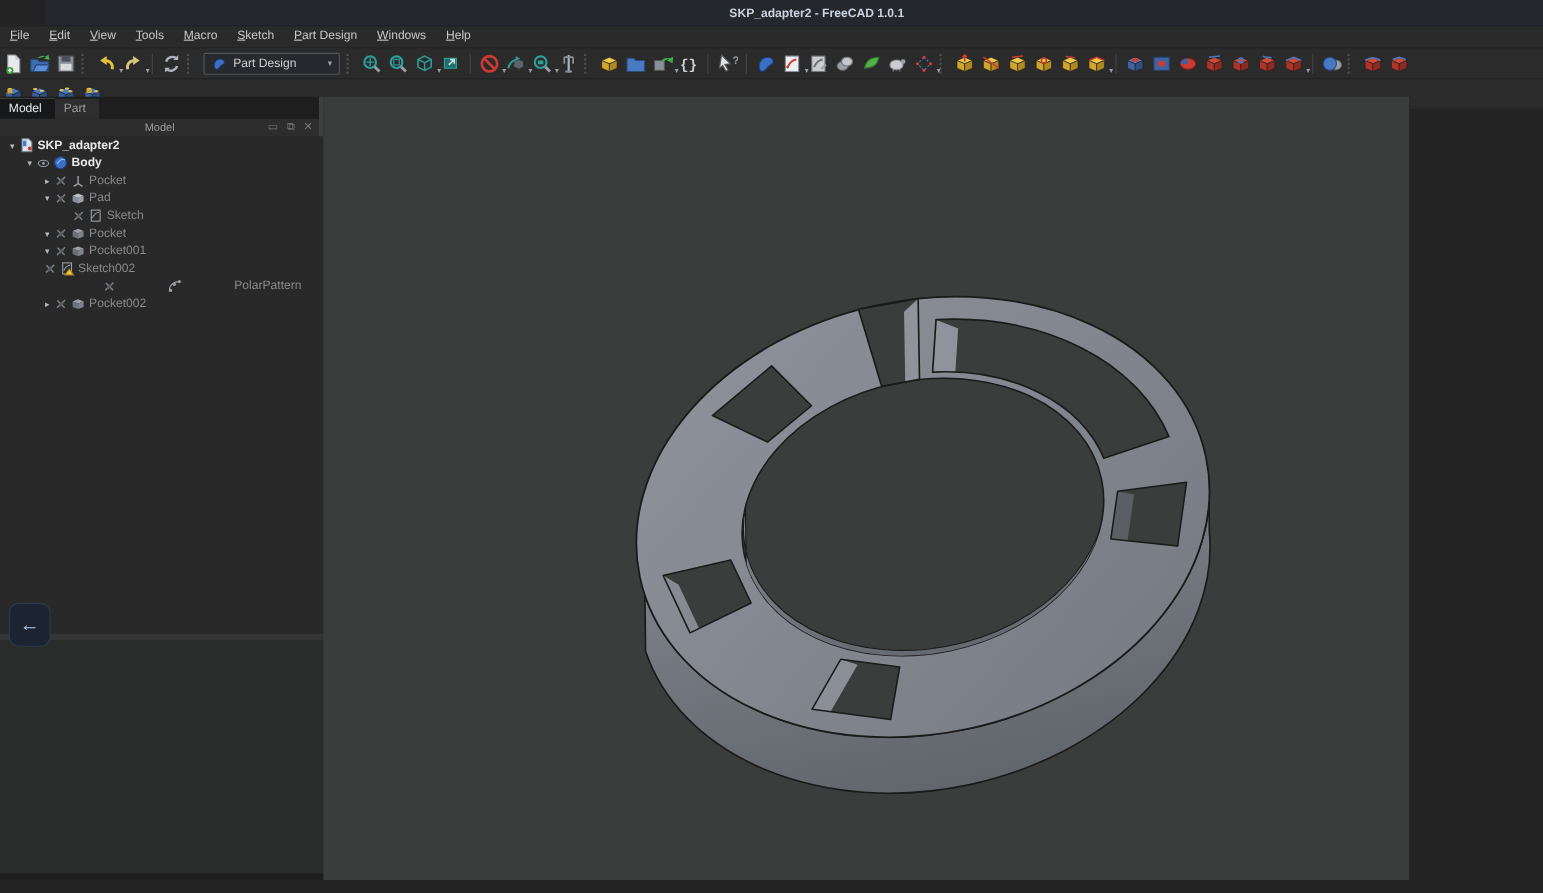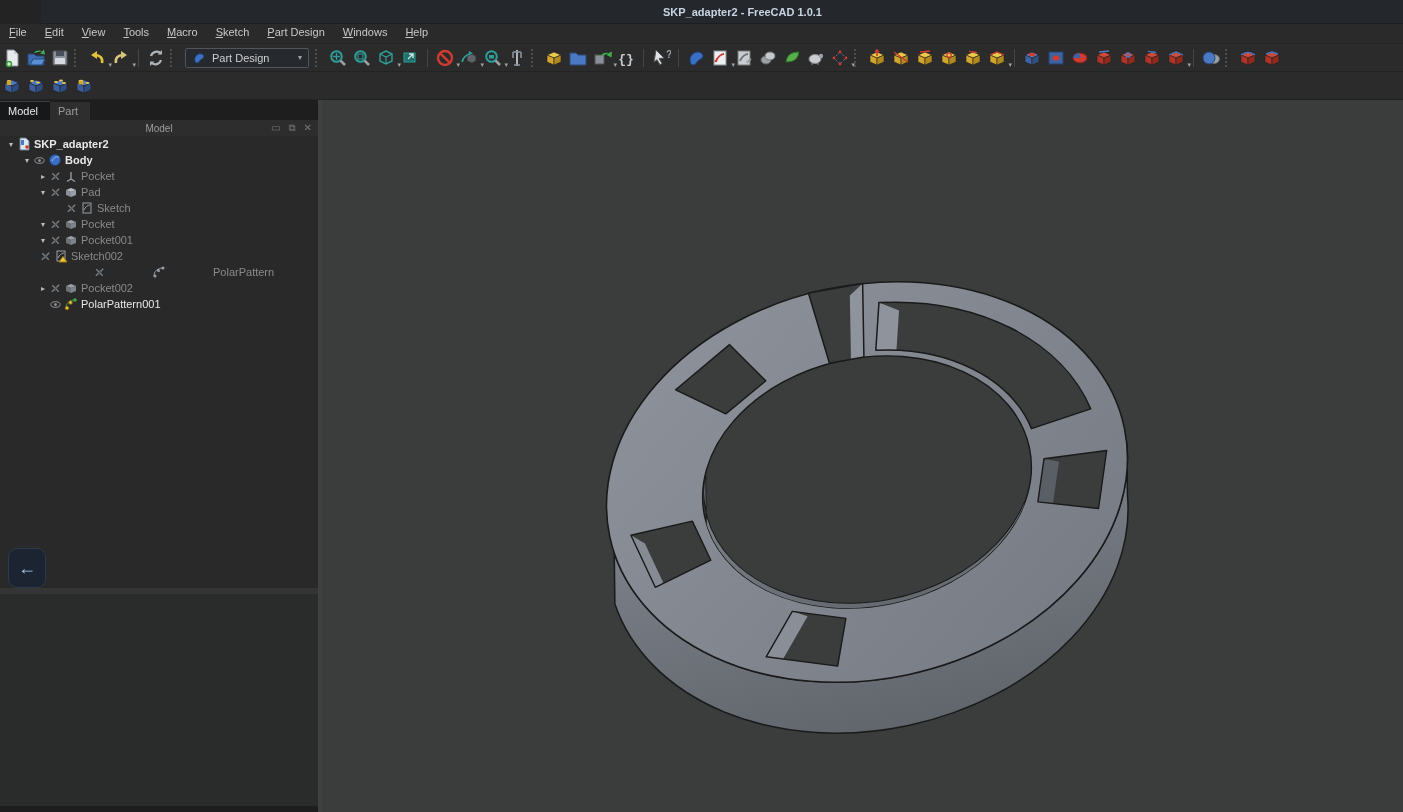--- a/index.html
+++ b/index.html
@@ -16,21 +16,21 @@
     border-bottom:1px solid #232323;box-sizing:border-box;}
   #tb1{top:44px;height:28px;}
   #tb2{top:72px;height:28px;}
   .tb-icon{width:22px;height:22px;display:flex;align-items:center;justify-content:center;margin:0 1px;position:relative;border-radius:2px;}
   .tb-icon .dd{position:absolute;right:-4px;bottom:1px;font-size:7px;color:#9aa0a6;line-height:7px;}
   .tb-sep{width:1px;height:18px;background:#454545;margin:0 5px;}
   .tb-handle{width:5px;height:18px;border-left:2px dotted #4e4e4e;margin:0 4px 0 2px;}
   .wb-combo{display:flex;align-items:center;gap:6px;background:#26292d;border:1px solid #515458;
     border-radius:2px;height:20px;width:124px;padding:0 6px;margin:0 4px;color:#cfcfcf;font-size:11px;box-sizing:border-box;}
   .wb-combo .caret{margin-left:auto;color:#9aa0a6;font-size:8px;}
-  .main{position:absolute;left:0;top:100px;width:1403px;height:712px;display:flex;border-radius:20px;}
+  .main{position:absolute;left:0;top:88px;width:1281px;height:712px;display:flex;border-radius:20px;}
   .sidepanel{width:318px;height:712px;background:#292929;position:relative;}
   .tabs{height:20px;background:#1e1e1e;display:flex;align-items:flex-end;}
   .tab{font-size:11px;padding:3px 12px 3px 8px;}
   .tab.active{background:#161819;color:#e8e8e8;border-top:1px solid #3c3f41;}
   .tab.inactive{background:#2e2e2e;color:#9a9a9a;}
   .panel-header{height:16px;display:flex;align-items:center;background:#2d2d2d;position:relative;}
   .panel-header .ph-title{flex:1;text-align:center;color:#9d9d9d;font-size:10px;}
   .ph-btns{position:absolute;right:6px;top:1px;display:flex;gap:8px;}
   .ph-btn{color:#787878;font-size:10px;line-height:14px;}
   .tree{position:absolute;left:0;top:36px;width:318px;height:452px;background:#292929;overflow:hidden;
@@ -602,38 +602,20 @@
             </svg>
           </span>
           <span class="ticon">
             <svg width="14" height="14" viewBox="0 0 14 14">
               <path d="M2 5l5-2 5 2-5 2z" fill="#9aa0a6"></path>
               <path d="M2 5v5l5 2V7z" fill="#6d7278"></path>
               <path d="M12 5v5l-5 2V7z" fill="#7d838a"></path>
             </svg>
           </span>
           <span class="tlabel t-dim">Pocket002</span>
-        </div>
-        <div class="tree-row" style="padding-left: 38px;">
-          <span class="arrow"></span>
-          <span class="ticon">
-            <svg width="13" height="13" viewBox="0 0 14 14">
-              <ellipse cx="7" cy="7" rx="5" ry="3" fill="none" stroke="#9aa0a6"></ellipse>
-              <circle cx="7" cy="7" r="1.4" fill="#9aa0a6"></circle>
-            </svg>
-          </span>
-          <span class="ticon">
-            <svg width="14" height="14" viewBox="0 0 14 14">
-              <path d="M2 11c0-5 4-8 9-8" stroke="#46a04a" fill="none"></path>
-              <circle cx="3" cy="11" r="1.8" fill="#e9c842" stroke="#8a6d10"></circle>
-              <circle cx="6.5" cy="5.5" r="1.8" fill="#e9c842" stroke="#8a6d10"></circle>
-              <circle cx="11" cy="3" r="1.8" fill="#46a04a"></circle>
-            </svg>
-          </span>
-          <span class="tlabel t-normal">PolarPattern001</span>
         </div>
       </div>
     <div class="hsplit"></div>
     <div class="lowerpanel"></div>
     <div class="panel-bottom"></div>
   </div>
   <div class="vsplit"></div>
 
   <div class="viewport">
     <svg width="1081" height="712" viewBox="0 0 1081 712">

